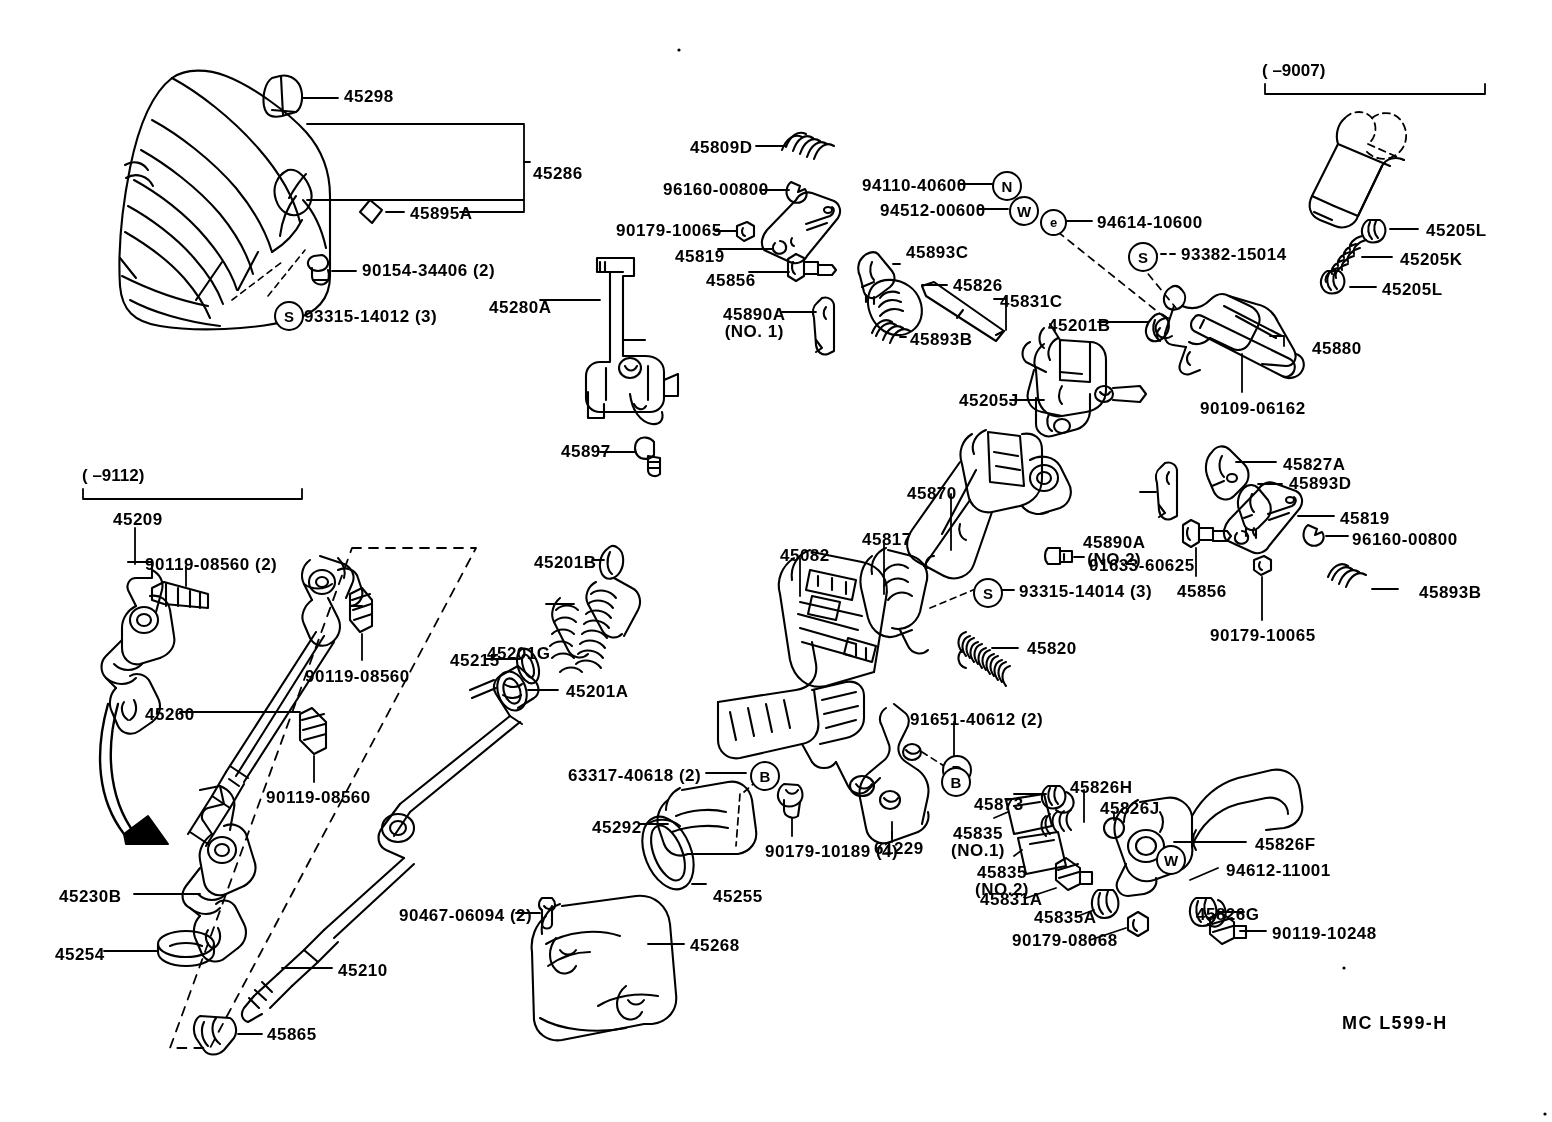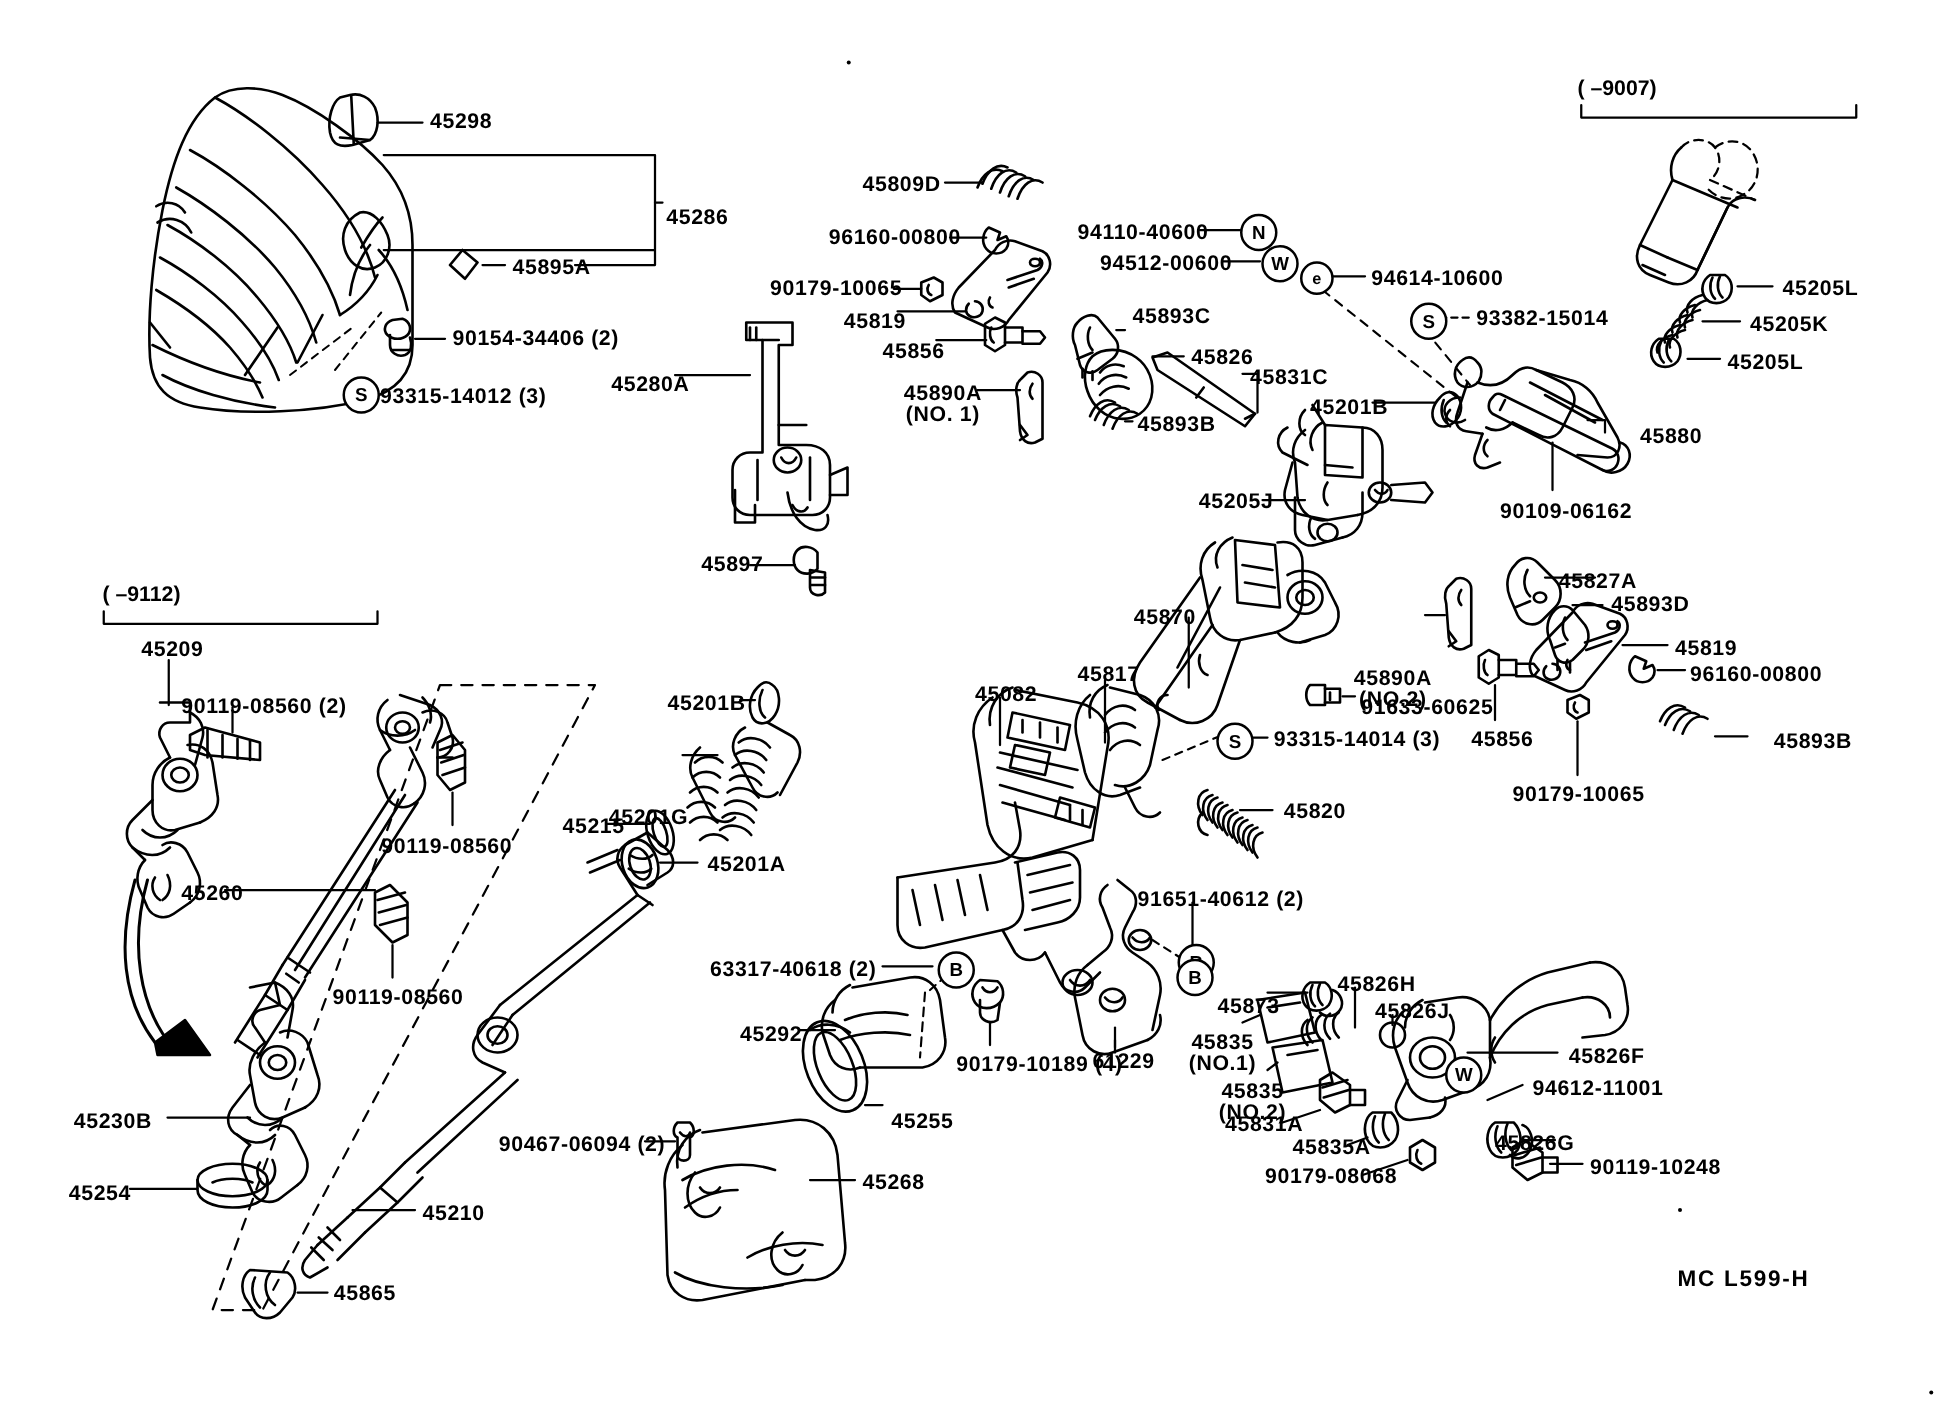--- a/index.html
+++ b/index.html
@@ -885,21 +885,21 @@
       <div class="lbl" style="left: 399px; top: 907px;"><span>90467-06094 (2)</span></div>
       <div class="lbl" style="left: 690px; top: 937px;"><span>45268</span></div>
       <div class="lbl" style="left: 780px; top: 547px;"><span>45082</span></div>
       <div class="lbl" style="left: 862px; top: 531px;"><span>45817</span></div>
       <div class="lbl" style="left: 907px; top: 485px;"><span>45870</span></div>
       <div class="lbl two" style="left: 1083px; top: 534px;"><span>45890A</span><br><span class="sm">(NO.2)</span></div>
       <div class="lbl" style="left: 1089px; top: 557px;"><span>91633-60625</span></div>
       <div class="lbl" style="left: 1019px; top: 583px;"><span>93315-14014 (3)</span></div>
       <div class="lbl" style="left: 1177px; top: 583px;"><span>45856</span></div>
       <div class="lbl" style="left: 1027px; top: 640px;"><span>45820</span></div>
-      <div class="lbl" style="left: 1247px; top: 456px;"><span>45827A</span></div>
+      <div class="lbl" style="left: 1283px; top: 456px;"><span>45827A</span></div>
       <div class="lbl" style="left: 1289px; top: 475px;"><span>45893D</span></div>
       <div class="lbl" style="left: 1340px; top: 510px;"><span>45819</span></div>
       <div class="lbl" style="left: 1352px; top: 531px;"><span>96160-00800</span></div>
       <div class="lbl" style="left: 1419px; top: 584px;"><span>45893B</span></div>
       <div class="lbl" style="left: 1210px; top: 627px;"><span>90179-10065</span></div>
       <div class="lbl" style="left: 910px; top: 711px;"><span>91651-40612 (2)</span></div>
       <div class="lbl" style="left: 874px; top: 840px;"><span>61229</span></div>
       <div class="lbl" style="left: 974px; top: 796px;"><span>45873</span></div>
       <div class="lbl" style="left: 1070px; top: 779px;"><span>45826H</span></div>
       <div class="lbl" style="left: 1100px; top: 800px;"><span>45826J</span></div>

